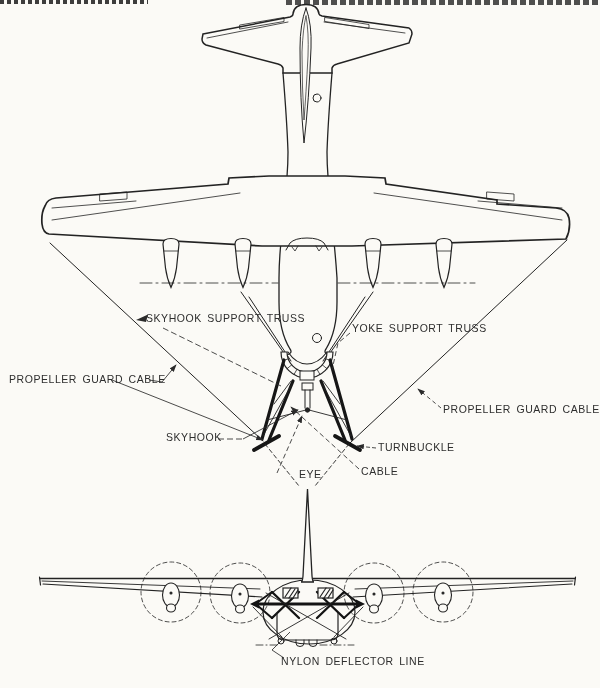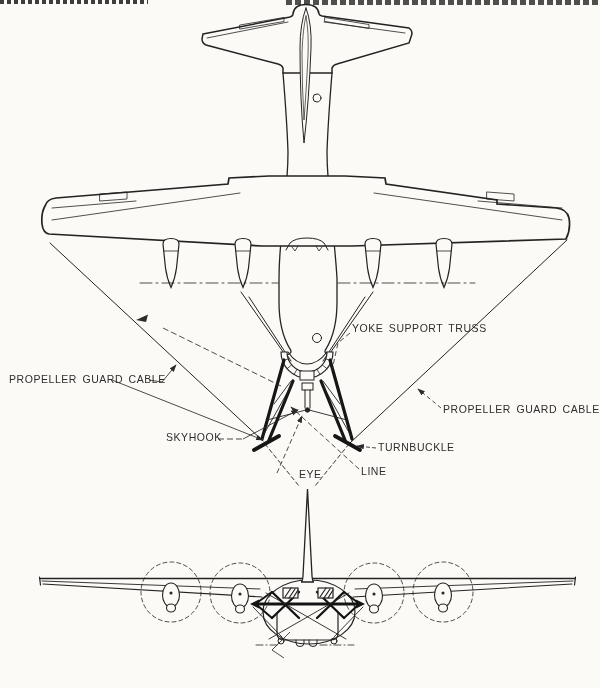--- a/index.html
+++ b/index.html
@@ -212,20 +212,22 @@
       <path stroke-dasharray="6,3" d="M218,439 L243,439"></path>
       <path d="M243,439 L298,410" marker-end="url(#ah)"></path>
       <path d="M112,380 L263,440" marker-end="url(#ah)"></path>
       <path stroke-dasharray="4,2" d="M376,448 L357,446" marker-end="url(#ah)"></path>
       <path stroke-dasharray="5,3" d="M277,473 L302,416" marker-end="url(#ah)"></path>
       <path stroke-dasharray="5,3" d="M359,469 L291,407" marker-end="url(#ah)"></path>
       <path d="M284,658 L272,650 L290,632"></path>
     </g>
   </svg>
 
+  <div class="label" style="left:146px;top:312px;">SKYHOOK SUPPORT TRUSS</div>
   <div class="label" style="left:352px;top:322px;">YOKE SUPPORT TRUSS</div>
   <div class="label" style="left:9px;top:373px;">PROPELLER GUARD CABLE</div>
   <div class="label" style="left:443px;top:403px;">PROPELLER GUARD CABLE</div>
   <div class="label" style="left:166px;top:431px;text-align:center;">SKYHOOK</div>
   <div class="label" style="left:378px;top:441px;text-align:right;">TURNBUCKLE</div>
   <div class="label" style="left:251px;top:468px;padding-left:48px;">EYE</div>
-  <div class="label" style="left:361px;top:465px;">LINE</div>
+  <div class="label" style="left:361px;top:465px;">CABLE</div>
+  <div class="label" style="left:281px;top:655px;">NYLON DEFLECTOR LINE</div>
 </div>
 
 </body></html>

